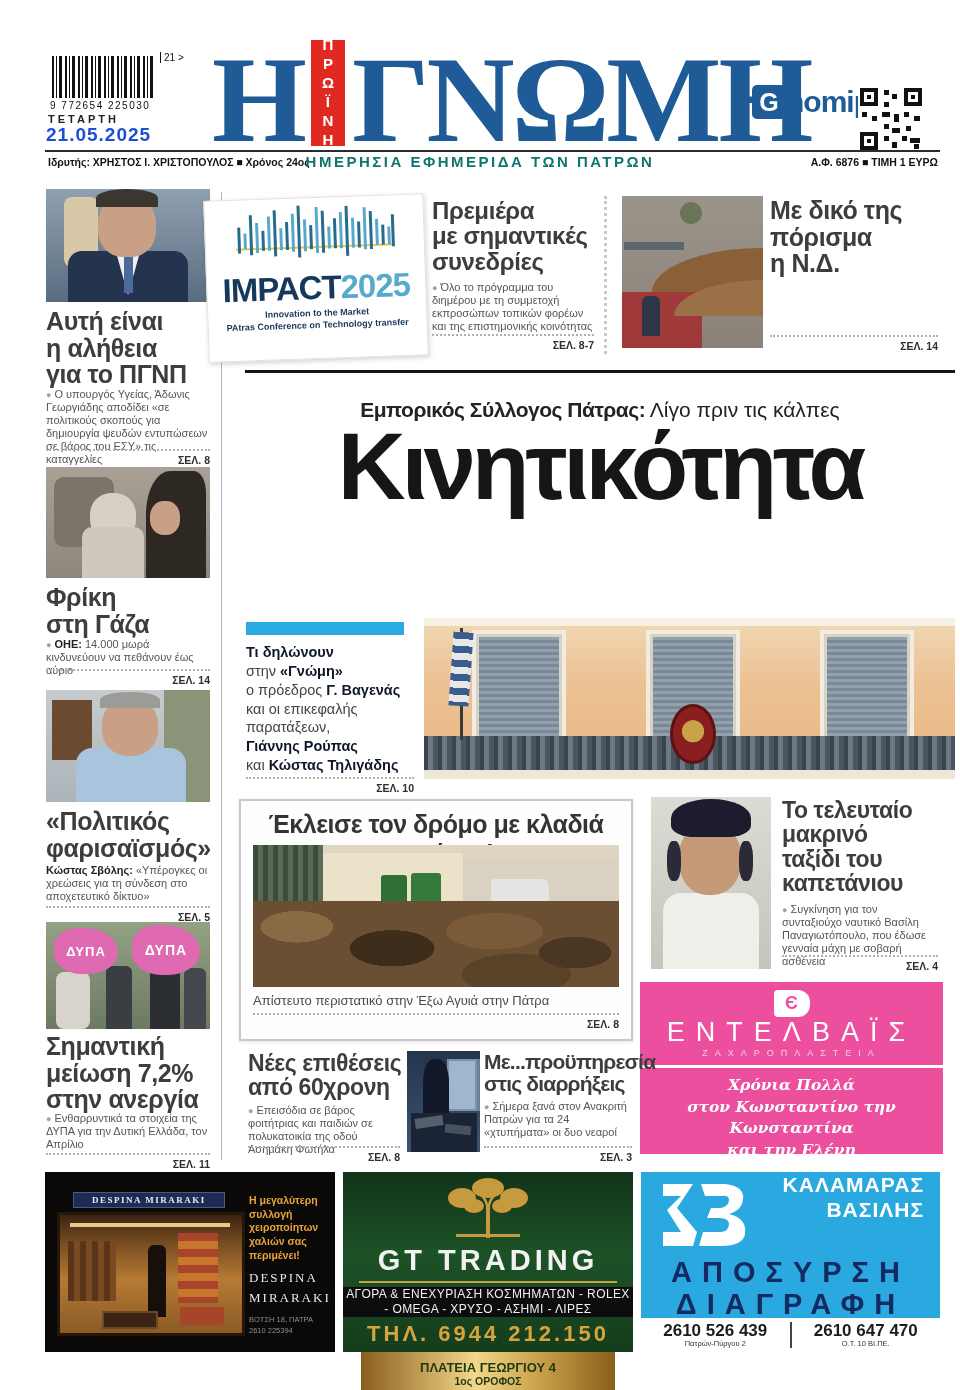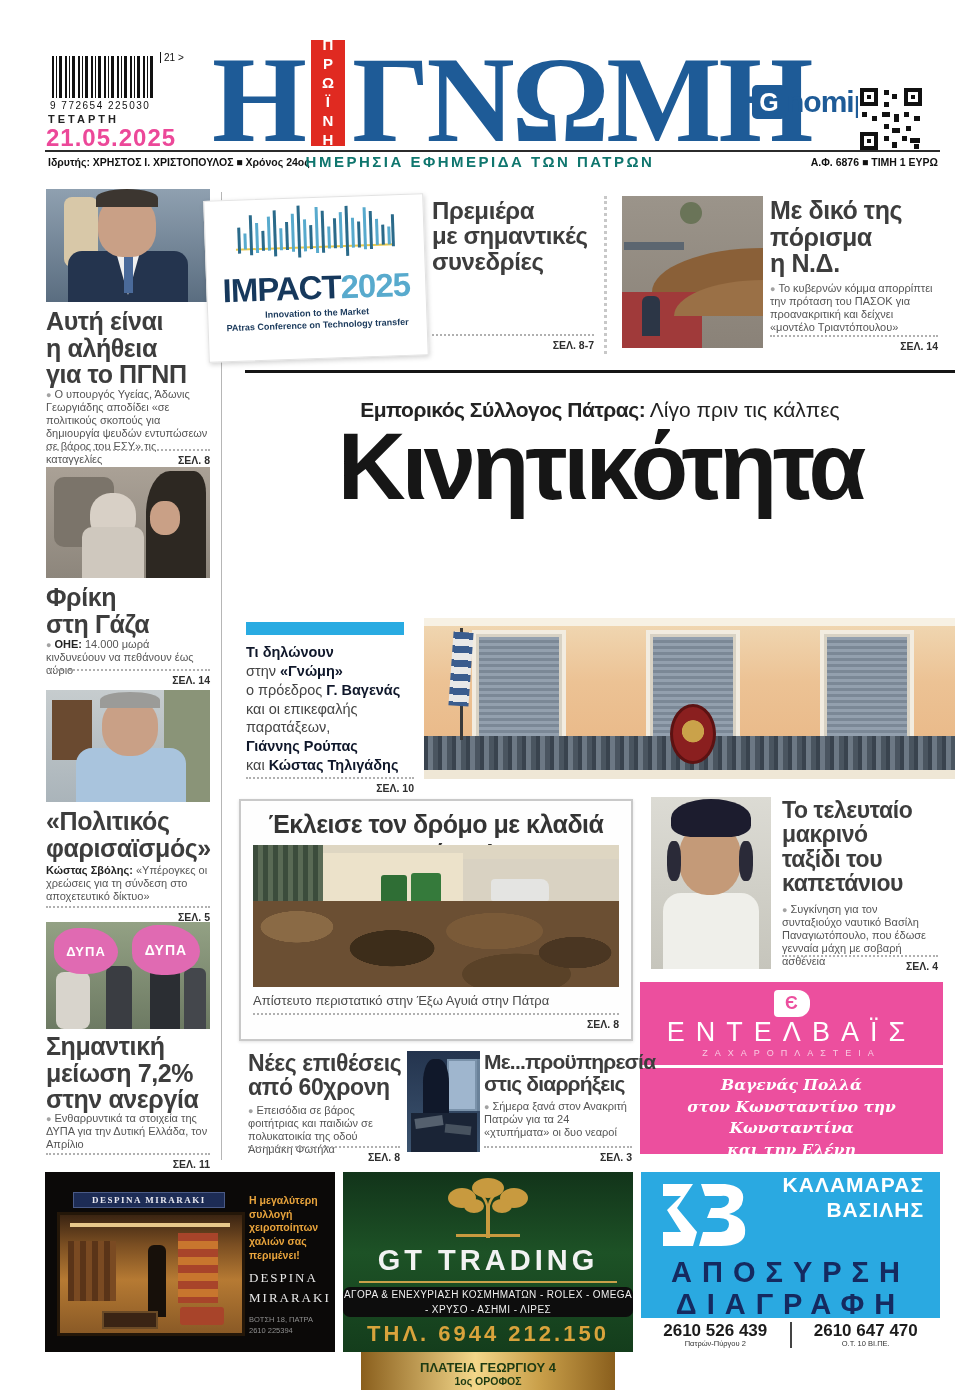--- a/index.html
+++ b/index.html
@@ -4,21 +4,21 @@
 <style>
   html,body{margin:0;padding:0;background:#e9e9e9;}
   .page{position:relative;width:960px;height:1390px;background:#ffffff;margin:0 auto;
         font-family:"Liberation Sans",sans-serif;overflow:hidden;}
   .abs{position:absolute;}
   
   .barcode{width:102px;height:42px;background:repeating-linear-gradient(90deg,#111 0 2px,#fff 2px 4px,#111 4px 5px,#fff 5px 7px,#111 7px 10px,#fff 10px 13px);}
   .barcode-num{font-size:10px;letter-spacing:1.5px;color:#111;}
   .barcode-top{font-size:10px;color:#111;border-left:1px solid #111;padding-left:3px;}
   .day{font-size:11px;font-weight:bold;letter-spacing:3px;color:#222;}
-  .date{font-size:24px;font-weight:bold;color:#ec4899;letter-spacing:1px;}
+  .date{font-size:19px;font-weight:bold;color:#1d4ed8;letter-spacing:1px;}
   .mast{display:flex;align-items:flex-end;font-family:"Liberation Serif",serif;font-weight:bold;color:#1e5b97;}
   .mast .big{font-size:122px;line-height:0.82;letter-spacing:-3px;}
   .redbox{width:34px;height:106px;background:#e02a21;margin:0 7px 4px 7px;display:flex;align-items:center;justify-content:center;}
   .redbox span{writing-mode:vertical-rl;text-orientation:upright;color:#fff;font-family:"Liberation Sans",sans-serif;
                font-size:15px;font-weight:bold;letter-spacing:2px;line-height:1;}
   .gnomip{display:flex;align-items:flex-end;}
   .gbox{width:34px;height:34px;background:#1e5b97;border-radius:5px;color:#fff;font-size:25px;font-weight:bold;
         display:flex;align-items:center;justify-content:center;}
   .grest{font-size:30px;font-weight:bold;color:#1e5b97;letter-spacing:-1px;margin-top:23px;}
   .grbadge{background:#93a0ab;color:#fff;font-size:10px;font-weight:bold;padding:2px 4px;margin-left:2px;margin-bottom:4px;}
@@ -56,21 +56,21 @@
   .edel-msg{font-family:"DejaVu Serif",serif;font-style:italic;font-weight:bold;font-size:15.5px;line-height:1.4;}
   .despina{background:#0b0908;}
   .dsign{background:#1d2c55;color:#e8e8f0;font-family:"Liberation Serif",serif;font-size:9px;letter-spacing:1.5px;
          text-align:center;font-weight:bold;border:1px solid #4a5a86;}
   .dphoto{background:linear-gradient(180deg,#3a2412 0%,#7a4e22 25%,#b67a33 55%,#8a5a26 100%);border:3px solid #241709;}
   .dpromo{color:#e9a43c;font-size:10.5px;font-weight:bold;line-height:1.3;}
   .dbrand{color:#e8e8e8;font-family:"Liberation Serif",serif;font-size:13px;letter-spacing:2px;line-height:1.5;}
   .daddr{color:#8f8f8f;font-size:7.5px;line-height:1.5;}
   .gtad{background:linear-gradient(180deg,#12341a 0%,#1d5226 45%,#143d1c 100%);text-align:center;}
   .gt-name{color:#f2f2f2;font-size:29px;font-weight:bold;letter-spacing:4px;}
-  .gt-serv{background:#0d0d0d;color:#efefef;font-size:10px;letter-spacing:0.4px;line-height:15px;border-radius:7px;}
+  .gt-serv{background:#0d0d0d;color:#efefef;font-size:12px;letter-spacing:0.4px;line-height:15px;}
   .gt-phone{color:#d9a33c;font-size:22px;font-weight:bold;letter-spacing:3px;}
   .gt-bar{background:linear-gradient(90deg,#8a5f1d,#f3d78a 45%,#caa04a 70%,#8a5f1d);color:#1c3a12;font-weight:bold;}
   .kalad{background:#2aa9e1;}
   .kal-name{color:#fff;font-size:21px;font-weight:bold;line-height:1.2;text-align:right;letter-spacing:1px;}
   .kal-big{color:#152a60;font-size:29px;font-weight:bold;letter-spacing:10px;text-align:center;line-height:1;}
   .kal-strip{background:#fff;display:flex;align-items:center;}
   .kal-cell{flex:1;text-align:center;line-height:1.1;}
   .kal-phone{font-size:17px;font-weight:bold;color:#1c1c1c;}
   .kal-addr{font-size:7.5px;color:#333;}
   .kal-div{width:2px;height:26px;background:#444;}
@@ -257,39 +257,39 @@
       <div>Innovation to the Market</div>
       <div>PAtras Conference on Technology transfer</div>
     </div>
   </div>
 
   <div class="abs art-t" style="left:432px;top:198px;font-size:24px;width:165px;">
     <div>Πρεμιέρα</div>
     <div>με σημαντικές</div>
     <div>συνεδρίες</div>
   </div>
+  <div class="abs lead" style="left:432px;top:281px;width:162px;height:52px;">
+    <span class="bullet">●</span><span>Όλο το πρόγραμμα του διημέρου με τη συμμετοχή εκπροσώπων τοπικών φορέων και της επιστημονικής κοινότητας</span>
+  </div>
   <div class="abs pageref" style="left:432px;top:334px;width:162px;"><span>ΣΕΛ. 8-7</span></div>
 
   <div class="abs dotline" style="left:604px;top:196px;height:158px;"></div>
 
   <div class="photo" style="left:622px;top:196px;width:141px;height:152px;background:linear-gradient(180deg,#9b948a,#8a8278);">
     <div class="abs" style="left:0;top:96px;width:80px;height:56px;background:#a03a3a;"></div>
     <div class="abs" style="left:30px;top:52px;width:111px;height:44px;background:#8a6038;border-radius:100% 0 0 0;"></div>
     <div class="abs" style="left:52px;top:84px;width:89px;height:36px;background:#9a7046;border-radius:100% 0 0 0;"></div>
     <div class="abs" style="left:20px;top:100px;width:18px;height:40px;background:#2c3646;border-radius:6px 6px 0 0;"></div>
     <div class="abs" style="left:2px;top:46px;width:60px;height:8px;background:#5c6670;"></div>
     <div class="abs" style="left:58px;top:6px;width:22px;height:22px;background:#6a7458;border-radius:50%;"></div>
   </div>
   <div class="abs art-t" style="left:770px;top:197px;font-size:25px;width:168px;">
     <div>Με δικό της</div>
     <div>πόρισμα</div>
     <div>η Ν.Δ.</div>
-  </div>
-  <div class="abs lead" style="left:770px;top:282px;width:168px;height:52px;">
-    <span class="bullet">●</span><span>Το κυβερνών κόμμα απορρίπτει την πρόταση του ΠΑΣΟΚ για προανακριτική και δείχνει «μοντέλο Τριαντόπουλου»</span>
   </div>
   <div class="abs pageref" style="left:770px;top:335px;width:168px;"><span>ΣΕΛ. 14</span></div>
 
   <div class="abs hrule" style="left:245px;top:370px;width:710px;height:3px;background:#151515;"></div>
   <div class="abs kicker" style="left:245px;top:398px;width:710px;">
     <b>Εμπορικός Σύλλογος Πάτρας:</b> <span>Λίγο πριν τις κάλπες</span>
   </div>
   <div class="abs head1" style="left:245px;top:420px;width:710px;">Κινητικότητα</div>
 
   <div class="abs cyanbar" style="left:246px;top:622px;width:158px;height:13px;"></div>
@@ -361,21 +361,21 @@
     <span class="bullet">●</span><span>Συγκίνηση για τον συνταξιούχο ναυτικό Βασίλη Παναγιωτόπουλο, που έδωσε γενναία μάχη με σοβαρή ασθένεια</span>
   </div>
   <div class="abs pageref" style="left:782px;top:955px;width:156px;"><span>ΣΕΛ. 4</span></div>
 
   <div class="abs pinkad" style="left:640px;top:982px;width:303px;height:172px;">
     <div style="margin-top:8px;"><span class="edel-logo">Є</span></div>
     <div class="edel-name">ΕΝΤΕΛΒΑΪΣ</div>
     <div class="edel-sub">ΖΑΧΑΡΟΠΛΑΣΤΕΙΑ</div>
     <div style="background:#fff;height:3px;margin:7px 0 6px 0;"></div>
     <div class="edel-msg">
-      <div>Βαγενάς Πολλά</div>
+      <div>Χρόνια Πολλά</div>
       <div>στον Κωνσταντίνο την Κωνσταντίνα</div>
       <div>και την Ελένη</div>
     </div>
   </div>
 
   <div class="abs art-t" style="left:248px;top:1051px;font-size:23px;width:158px;">
     <div>Νέες επιθέσεις</div>
     <div>από 60χρονη</div>
   </div>
   <div class="abs lead" style="left:248px;top:1104px;width:152px;height:40px;">

